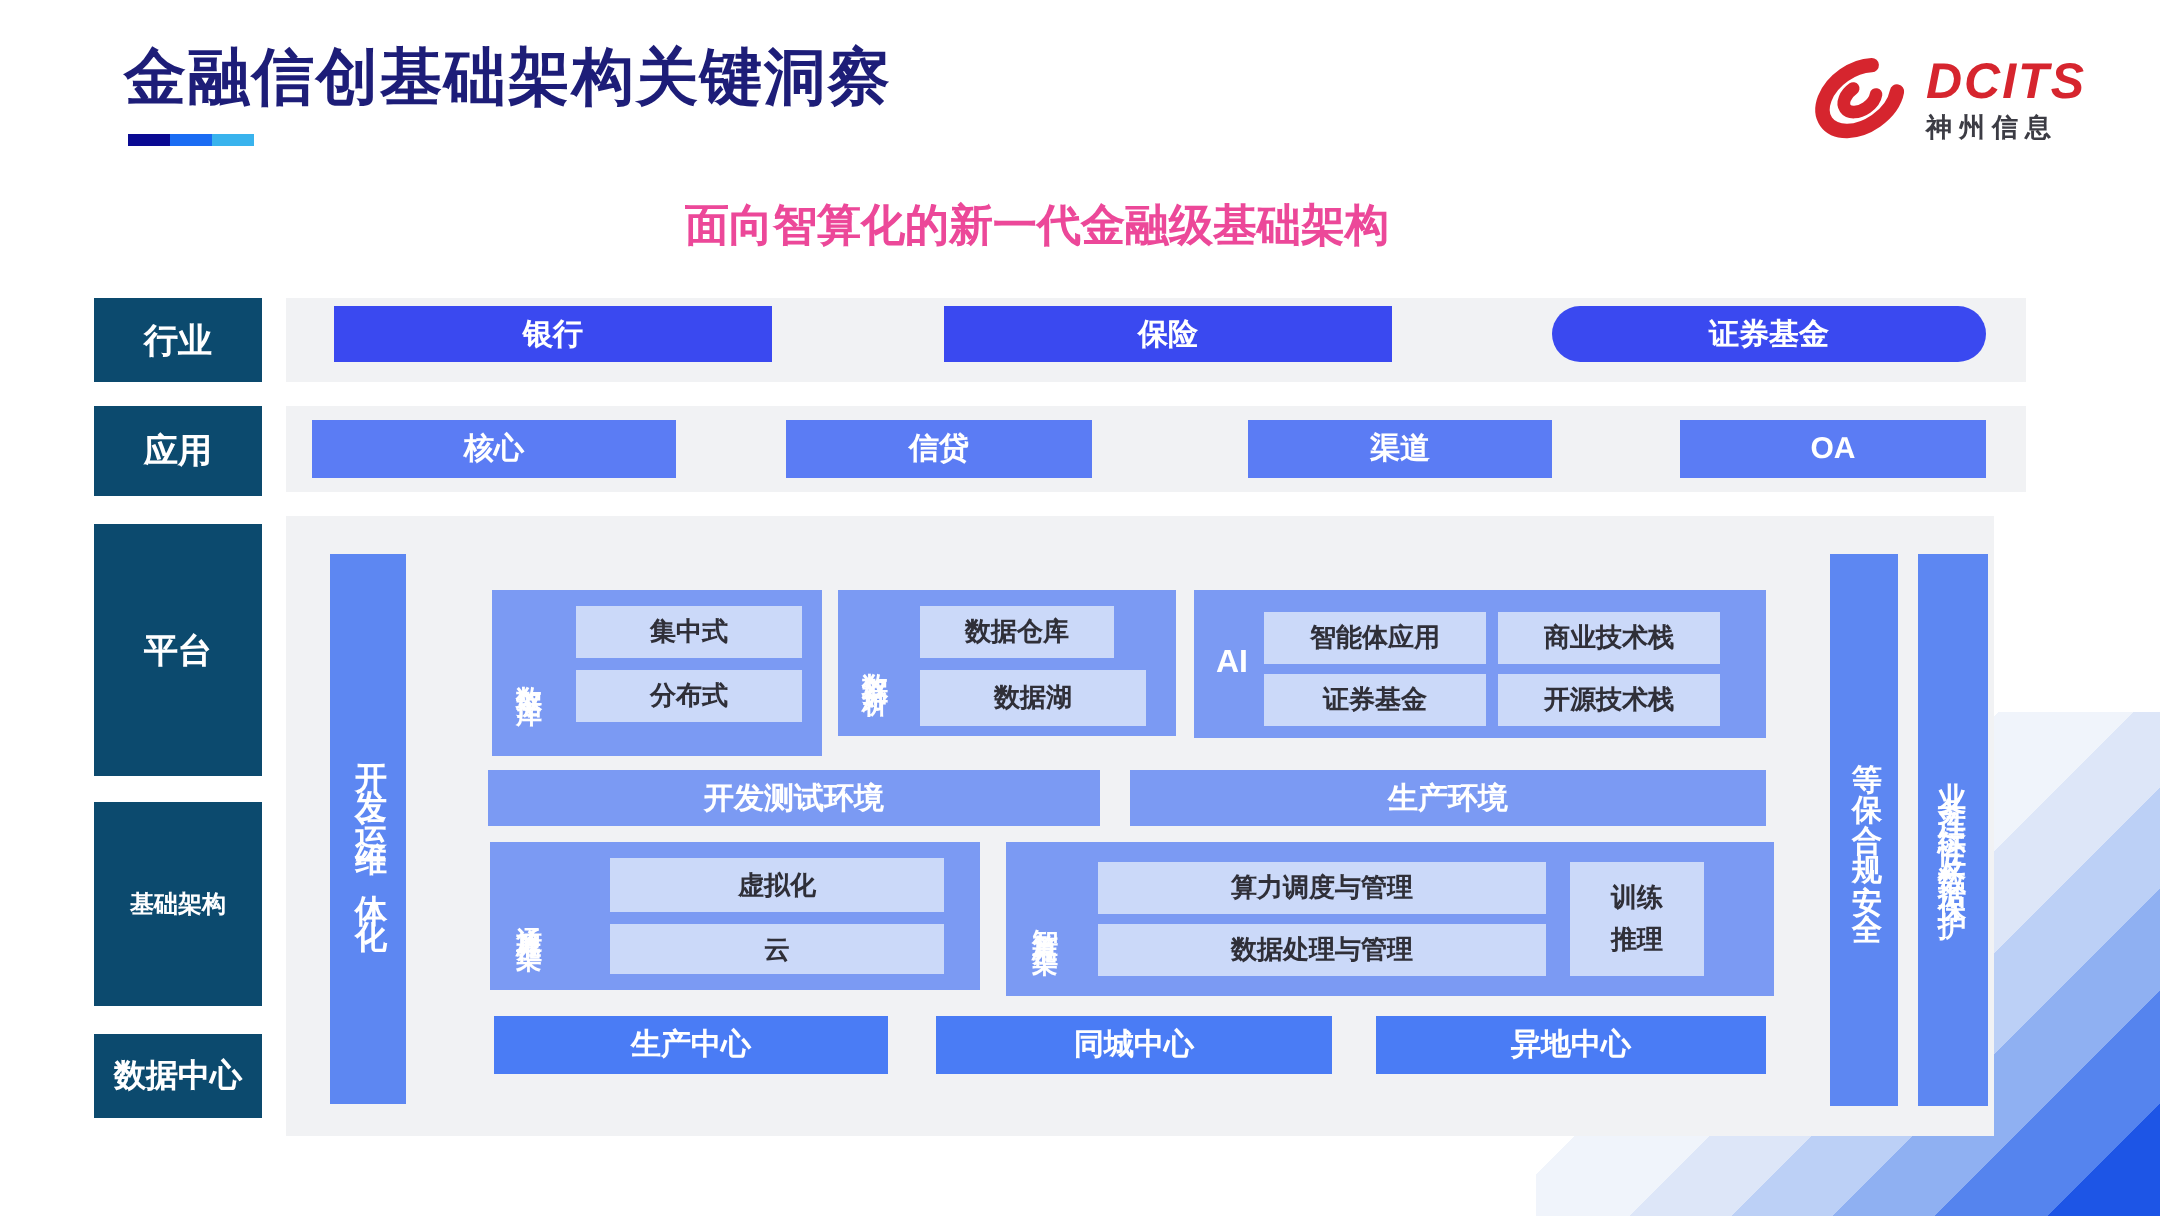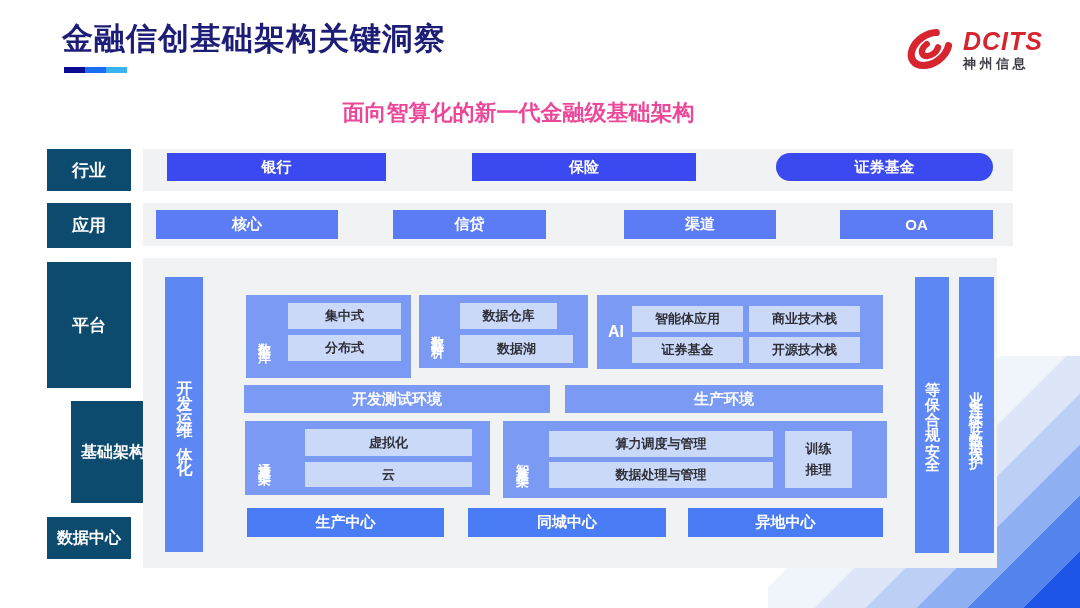--- a/index.html
+++ b/index.html
@@ -18,21 +18,21 @@
   .logo-brand{font-size:25px;font-weight:800;font-style:italic;color:#d6252e;letter-spacing:1px;}
   .logo-company{font-size:13px;font-weight:700;color:#3c3c44;letter-spacing:3.5px;margin-top:3px;}
   .subtitle{left:0;top:98px;width:1037px;text-align:center;font-size:22px;font-weight:700;color:#ec4899;}
 
   
   .layer{left:47px;width:84px;background:#0c4a6e;color:#fff;font-weight:700;
          display:flex;align-items:center;justify-content:center;font-size:17px;}
   .layer-industry{top:149px;height:42px;}
   .layer-application{top:203px;height:45px;}
   .layer-platform{top:262px;height:126px;}
-  .layer-infra{top:401px;height:102px;font-size:16px;margin-left:24px;}
+  .layer-infra{top:401px;height:102px;font-size:12px;}
   .layer-dc{top:517px;height:42px;font-size:16px;}
 
   
   .strip{left:143px;background:#f1f2f4;}
   .strip-1{top:149px;width:870px;height:42px;}
   .strip-2{top:203px;width:870px;height:43px;}
   .strip-main{top:258px;width:854px;height:310px;}
 
   
   .btn{color:#fff;font-weight:700;display:flex;align-items:center;justify-content:center;font-size:15px;}

